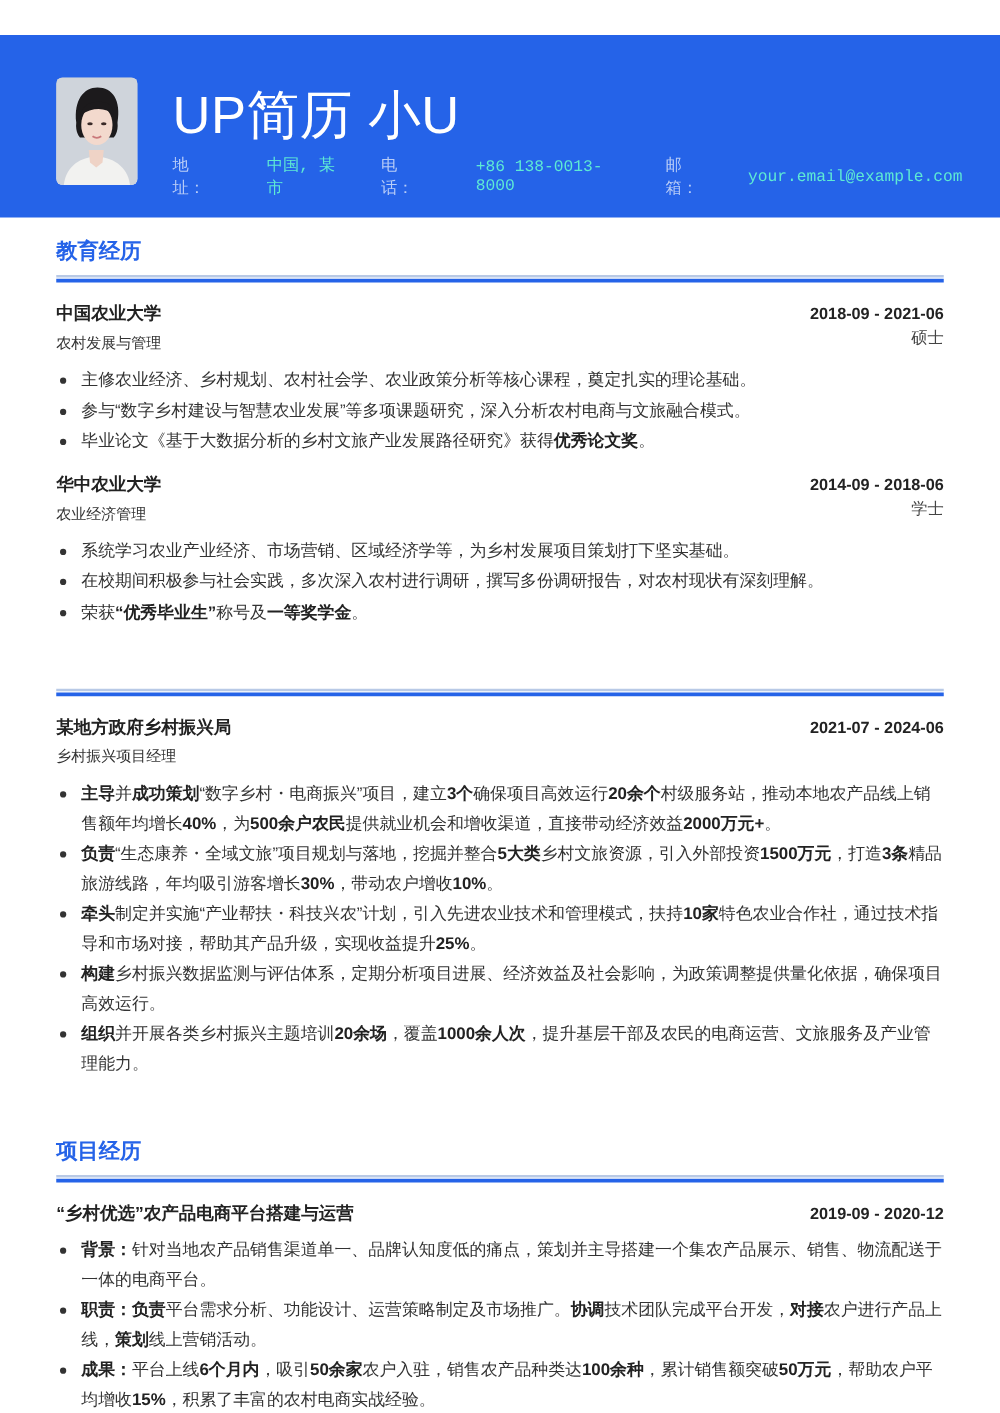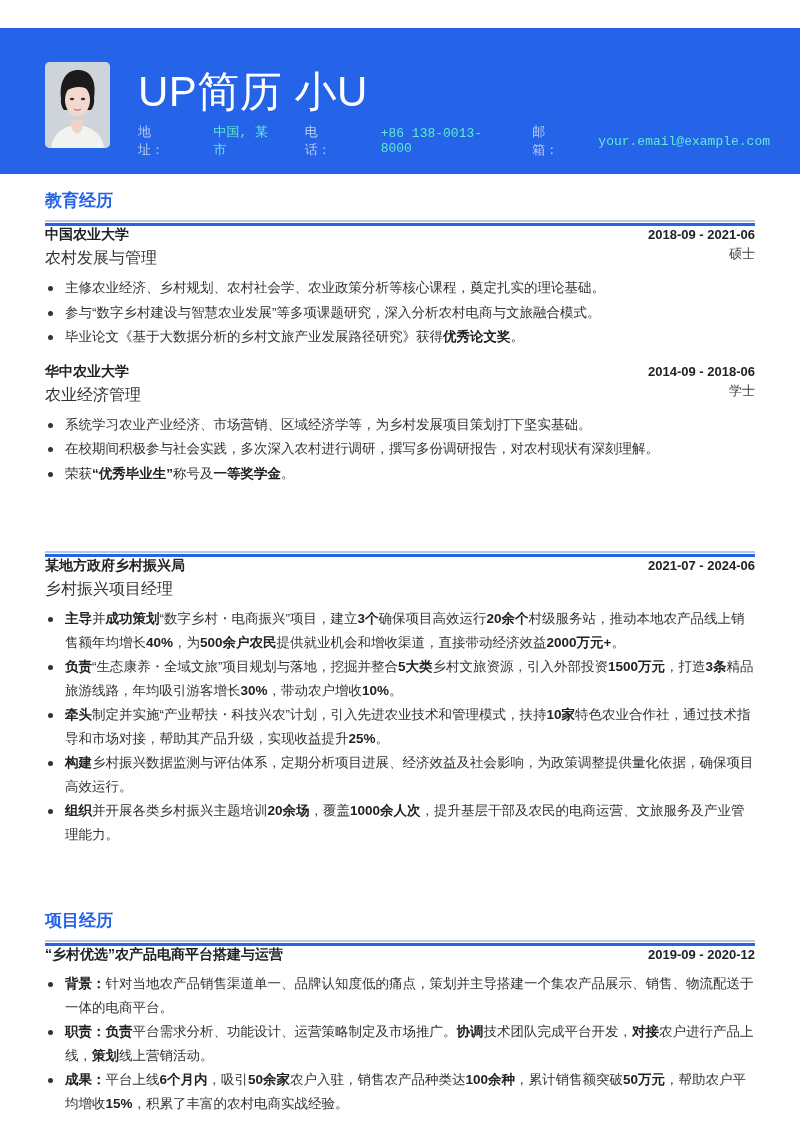--- a/index.html
+++ b/index.html
@@ -29,26 +29,26 @@
   .contact .lbl { color: #b9cdf7; margin-right: 14px; }
   .contact .val { color: #5eead4; font-family: Liberation Mono, monospace; }
 
   .section { position: absolute; left: 45px; width: 710px; }
   .sec-title {
     font-size: 17px; font-weight: bold; color: #2563e8; height: 26px; line-height: 26px;
   }
   .sec-rule-light { height: 2px; background: #b8c9e6; margin-top: 6px; }
   .sec-rule-dark { height: 3px; background: #2563e8; margin-top: 1px; }
 
-  .entry { position: relative; margin-top: 0; }
+  .entry { position: relative; margin-top: 16px; }
   .entry-head { display: flex; justify-content: space-between; align-items: baseline; height: 20px; }
   .entry-title { font-size: 14px; font-weight: bold; color: #222; }
   .entry-date { font-size: 13px; font-weight: bold; color: #222; }
   .entry-sub-row { display: flex; justify-content: space-between; height: 24px; }
-  .entry-sub { font-size: 16px; color: #333; line-height: 24px; }
+  .entry-sub { font-size: 12px; color: #333; line-height: 24px; }
   .entry-degree { font-size: 13px; color: #444; line-height: 16px; }
 
   ul.bullets { list-style: none; margin-top: 6px; }
   ul.bullets li {
     position: relative; padding-left: 20px; font-size: 13.5px; line-height: 23.5px; color: #333;
     margin-bottom: 1px;
   }
   ul.bullets li::before {
     content: ""; position: absolute; left: 3px; top: 10px; width: 5px; height: 5px;
     border-radius: 50%; background: #333;

